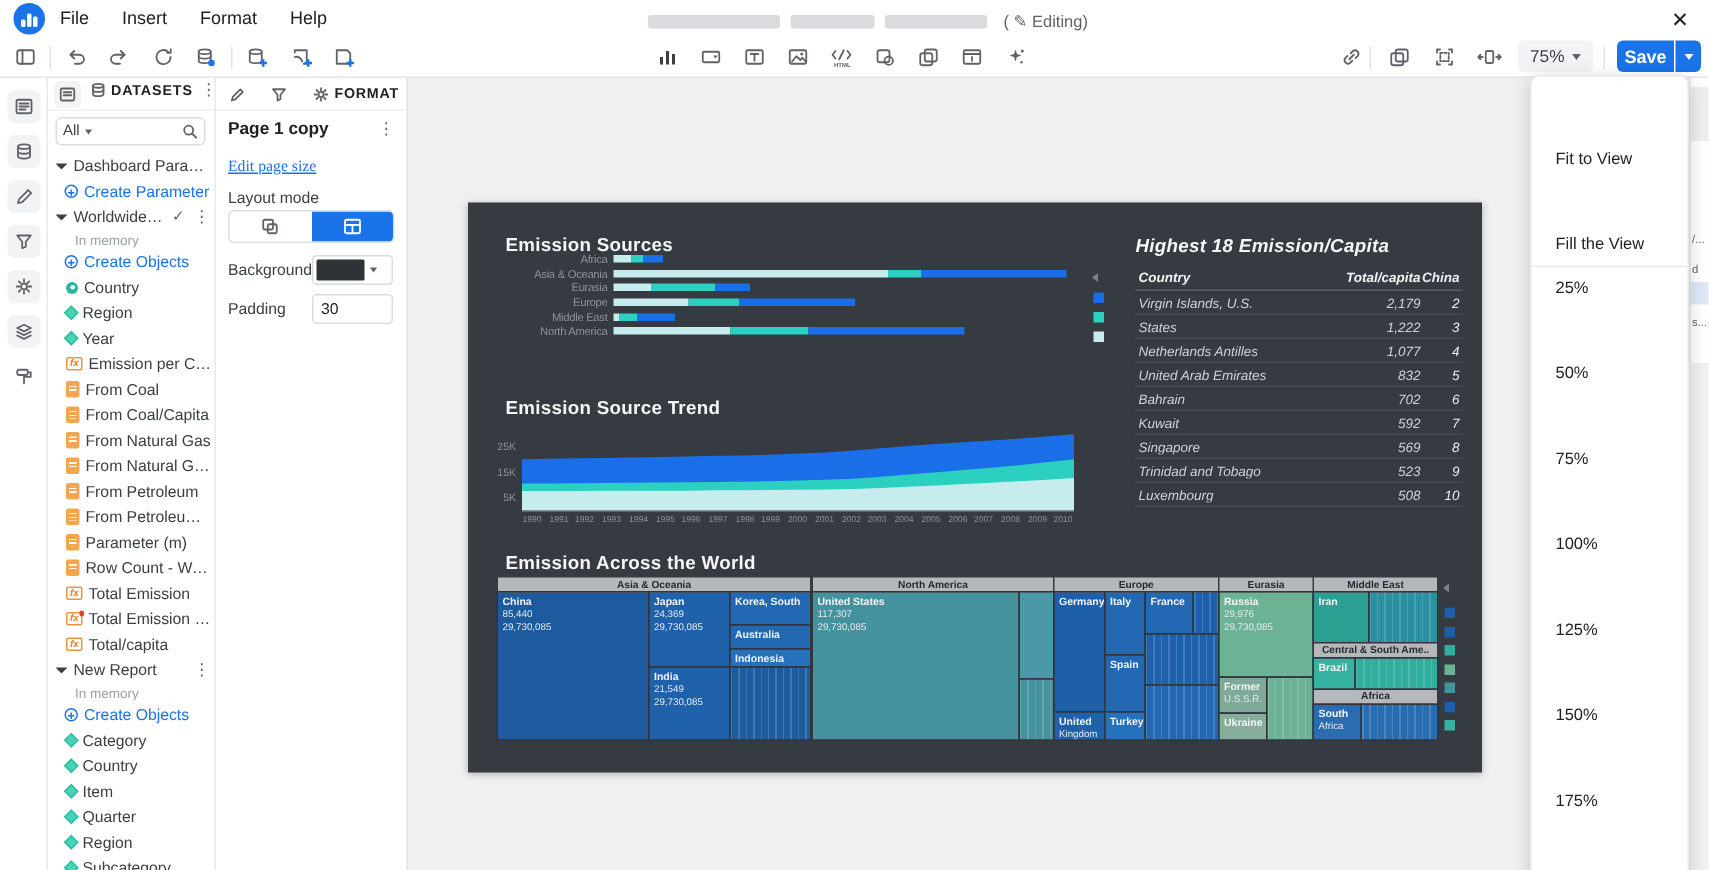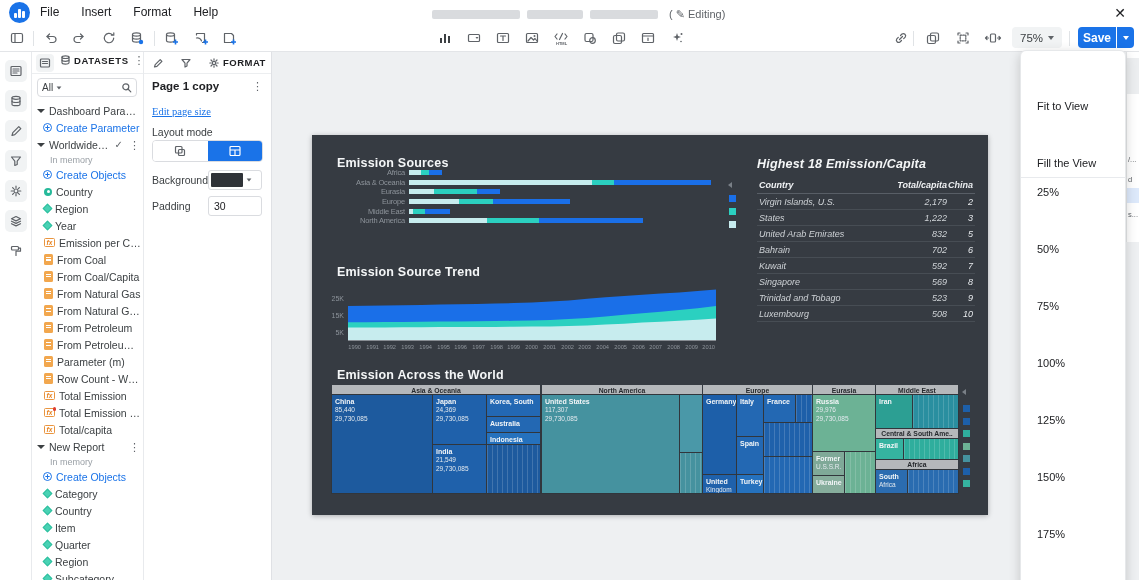--- a/index.html
+++ b/index.html
@@ -681,20 +681,25 @@
             <span class="tc-country">Virgin Islands,  U.S.</span>
             <span class="tc-total">2,179</span>
             <span class="tc-rank">2</span>
           </div>
           <div class="trow">
             <span class="tc-country">States</span>
             <span class="tc-total">1,222</span>
             <span class="tc-rank">3</span>
           </div>
           <div class="trow">
+            <span class="tc-country">Netherlands Antilles</span>
+            <span class="tc-total">1,077</span>
+            <span class="tc-rank">4</span>
+          </div>
+          <div class="trow">
             <span class="tc-country">United Arab Emirates</span>
             <span class="tc-total">832</span>
             <span class="tc-rank">5</span>
           </div>
           <div class="trow">
             <span class="tc-country">Bahrain</span>
             <span class="tc-total">702</span>
             <span class="tc-rank">6</span>
           </div>
           <div class="trow">

